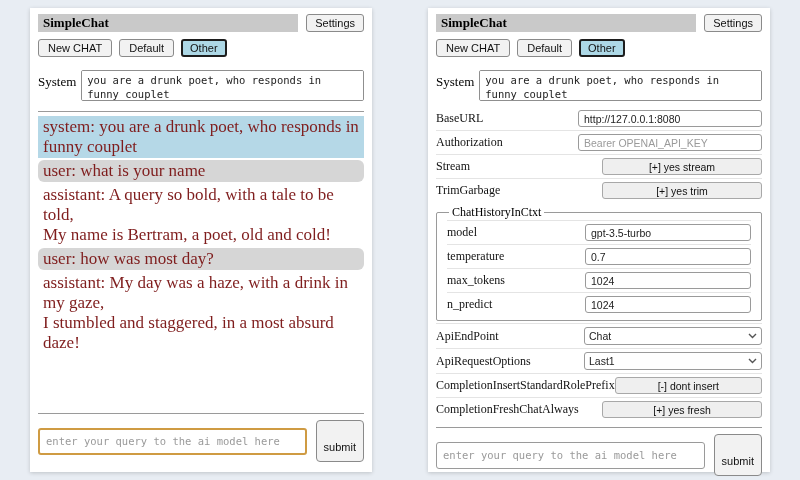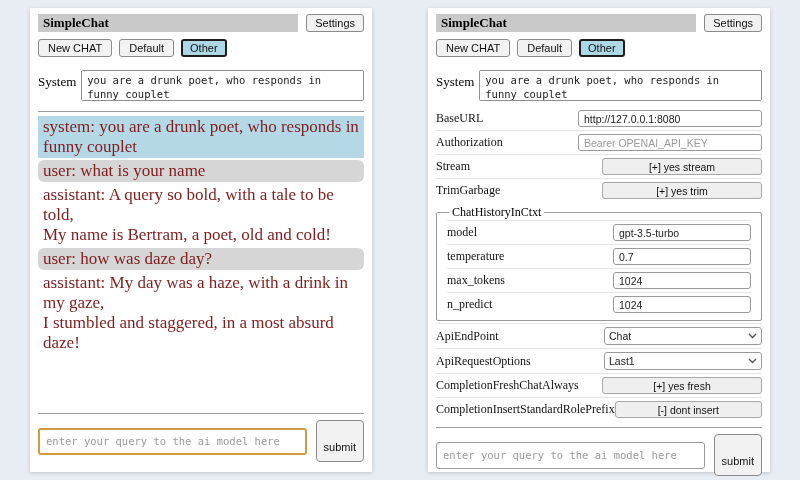--- a/index.html
+++ b/index.html
@@ -117,42 +117,42 @@
   .ctrl-button {
     width: 160px;
     height: 17px;
     font-size: 10.5px;
     background: #efefef;
     border: 1px solid #a8a8a8;
     border-radius: 3px;
     padding: 0 4px;
   }
   .ctrl-select {
-    width: 158px;
+    width: 178px;
     height: 18px;
     display: flex;
     align-items: center;
     justify-content: space-between;
     font-family: "Liberation Sans", sans-serif;
     font-size: 10.5px;
     border: 1px solid #9a9a9a;
     border-radius: 3px;
     padding: 0 4px;
     background: #fff;
     color: #222;
     cursor: default;
   }
   fieldset.aro {
     border: 1px solid #9a9a9a;
     border-radius: 2px;
     margin: 3px 0 2px 0;
     padding: 0 10px 4px 10px;
   }
   fieldset.aro legend { font-size: 12px; padding: 0 3px; margin-left: 2px; }
-  fieldset .ctrl-input, fieldset .ctrl-button { width: 138px; }
+  fieldset .ctrl-input, fieldset .ctrl-button { width: 166px; }
   .chev { flex-shrink: 0; }
 </style>
 </head>
 <body>
 
 <div class="panel">
   <div class="header-row">
     <div class="titlebar">SimpleChat</div>
     <button>Settings</button>
   </div>
@@ -164,21 +164,21 @@
   <div class="system-row">
     <span class="system-label">System</span>
     <textarea class="system-textarea" style="">you are a drunk poet, who responds in funny couplet</textarea>
   </div>
   <hr class="divider">
   <div class="messages">
     <div class="msg role-system">system: you are a drunk poet, who responds in funny couplet</div>
     <div class="msg role-user">user: what is your name</div>
     <div class="msg role-assistant">assistant: A query so bold, with a tale to be told,
 My name is Bertram, a poet, old and cold!</div>
-    <div class="msg role-user">user: how was daze day?</div>
+    <div class="msg role-user">user: how was most day?</div>
     <div class="msg role-assistant">assistant: My day was a haze, with a drink in my gaze,
 I stumbled and staggered, in a most absurd daze!</div>
   </div>
   <div class="spacer"></div>
   <hr class="divider">
   <div class="query-row">
     <input class="query-input focused" placeholder="enter your query to the ai model here" style="">
     <button class="submit-btn">submit</button>
   </div>
 </div>
@@ -248,26 +248,26 @@
     <div class="srow">
       <span class="slabel">ApiRequestOptions</span>
       <div class="ctrl-select">
         <span>Last1</span>
         <svg class="chev" width="9" height="6" viewBox="0 0 9 6">
             <polyline points="1,1 4.5,4.5 8,1" fill="none" stroke="#555" stroke-width="1.4"></polyline>
           </svg>
       </div>
     </div>
     <div class="srow">
+      <span class="slabel">CompletionInsertStandardRolePrefix</span>
+      <button class="ctrl-button">[-] dont insert</button>
+    </div>
+    <div class="srow">
       <span class="slabel">CompletionFreshChatAlways</span>
       <button class="ctrl-button">[+] yes fresh</button>
-    </div>
-    <div class="srow">
-      <span class="slabel">CompletionInsertStandardRolePrefix</span>
-      <button class="ctrl-button">[-] dont insert</button>
     </div>
   </div>
 
   <div class="spacer"></div>
   <hr class="divider">
   <div class="query-row">
     <input class="query-input" placeholder="enter your query to the ai model here" style="">
     <button class="submit-btn">submit</button>
   </div>
 </div>

